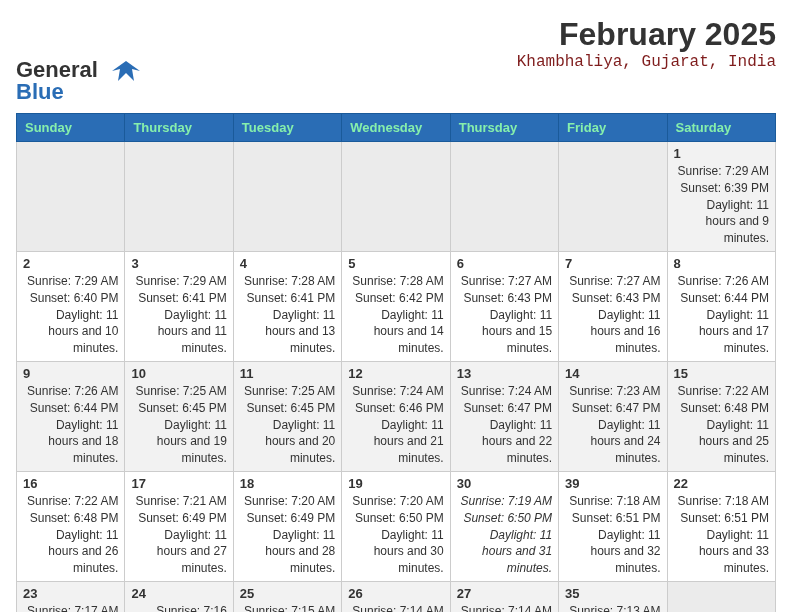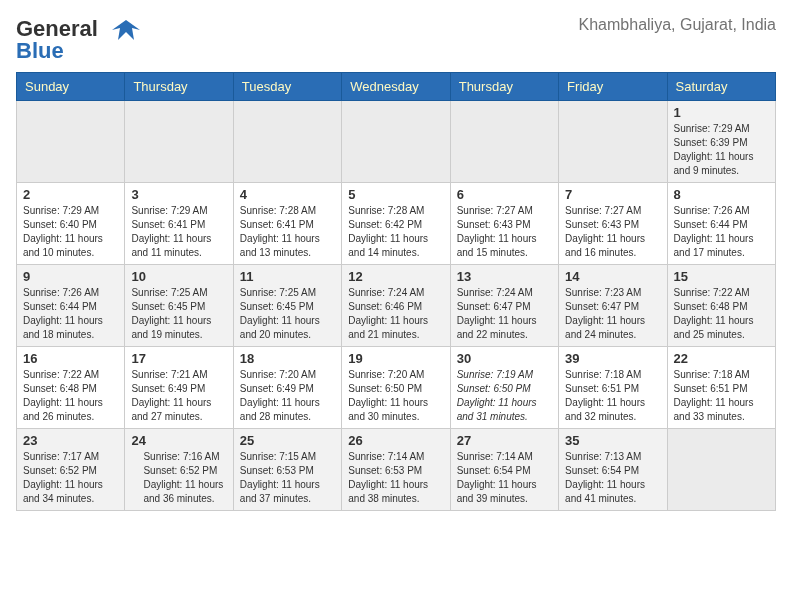--- a/index.html
+++ b/index.html
@@ -18,45 +18,47 @@
     }
     .logo {
       display: flex;
       flex-direction: column;
       align-items: flex-start;
     }
     .logo-row {
       display: flex;
       align-items: center;
       gap: 12px;
+      margin-top: 41px;
     }
     .title-section {
       text-align: right;
     }
     .month-year {
       font-size: 32px;
       font-weight: bold;
       color: #333;
     }
     .location {
       font-size: 16px;
-      color: #737373;
+      color: #7f1d1d;
+      font-family: Liberation Mono, monospace;
     }
     .calendar {
       width: 100%;
       border-collapse: collapse;
       border: 1px solid #ccc;
     }
     .calendar th {
       background-color: #2a6db5;
-      color: #fef9c3;
+      color: #86efac;
       text-align: left;
       padding: 6px 8px;
       font-size: 13px;
-      font-weight: normal;
+      font-weight: bold;
       border: 1px solid #1a5a9a;
     }
     .calendar td {
       vertical-align: top;
       border: 1px solid #ccc;
       padding: 4px 6px;
       width: 108px;
       min-height: 80px;
       background: #fff;
       font-size: 10.5px;
@@ -65,23 +67,24 @@
     .calendar td.empty {
       background: #f9f9f9;
     }
     .day-num {
       font-size: 13px;
       font-weight: bold;
       display: block;
       margin-bottom: 2px;
     }
     .day-info {
-      font-size: 10px;
+      font-size: 12px;
       color: #333;
       line-height: 1.4;
+      text-align: right;
     }
     .row-shaded td {
       background: #f2f2f2;
     }
     .row-shaded td.empty {
       background: #ebebeb;
     }
   </style>
 </head>
 <body>
@@ -90,20 +93,21 @@
   <div class="logo">
     <div class="logo-row">
       <span style="font-size:22px;font-weight:bold;color:#333;">General</span>
       <svg width="28" height="22" viewBox="0 0 28 22" style="margin-left:2px;">
         <polygon points="14,2 28,12 20,10 22,22 14,14 6,22 8,10 0,12" fill="#2a6db5"></polygon>
       </svg>
     </div>
     <span style="font-size:22px;font-weight:bold;color:#2a6db5;margin-top:-4px;">Blue</span>
   </div>
   <div class="title-section">
+    <div class="month-year">February 2025</div>
     <div class="location">Khambhaliya, Gujarat, India</div>
   </div>
 </div>
 
 <table class="calendar">
   <thead>
     <tr>
     <th>Sunday</th>
         <th>Thursday</th>
         <th>Tuesday</th>

